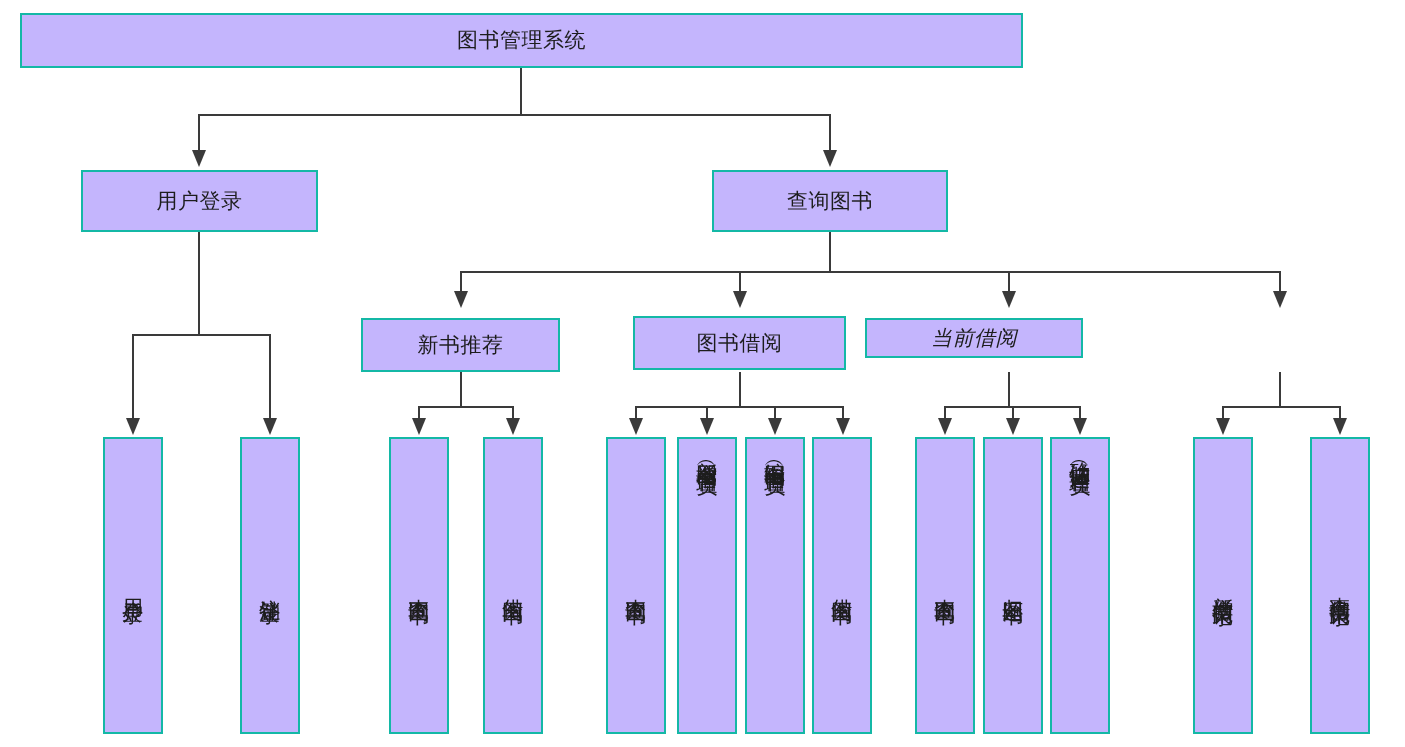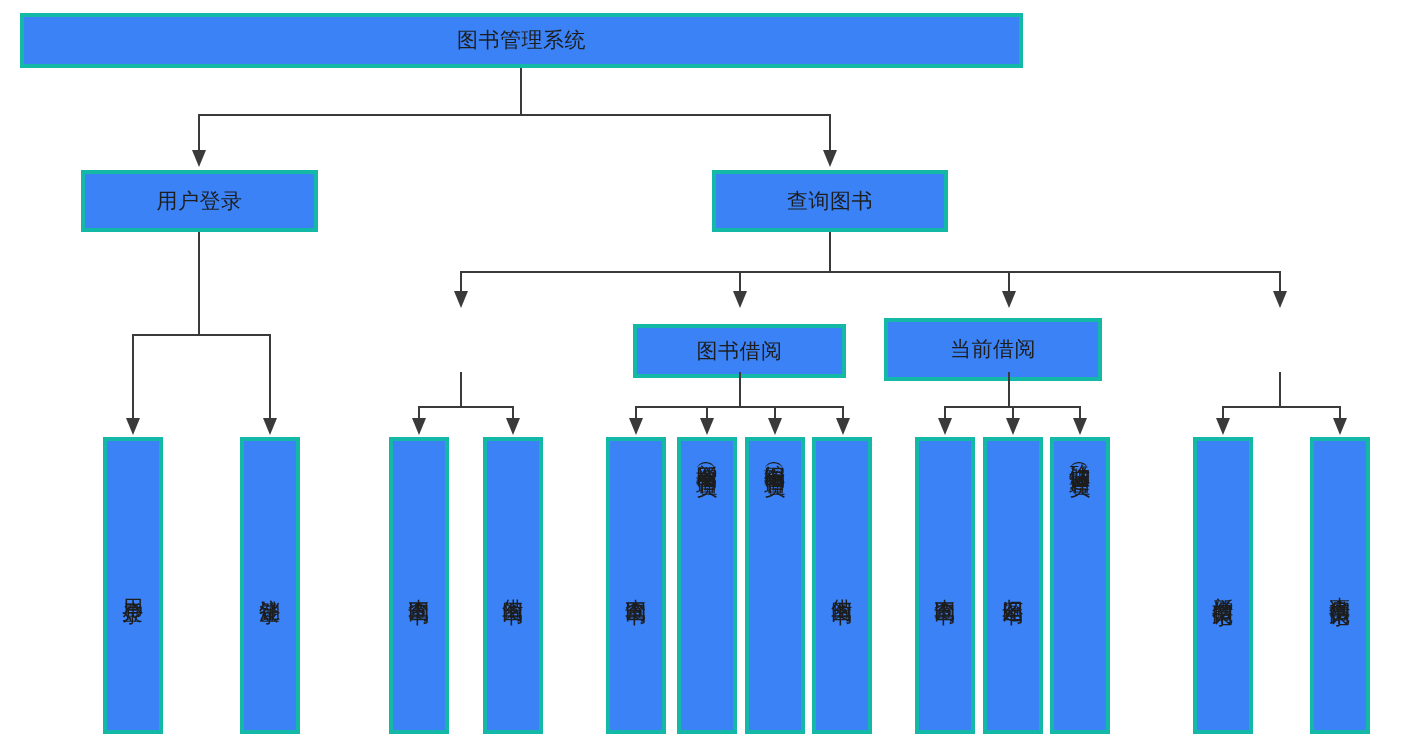--- a/index.html
+++ b/index.html
@@ -13,22 +13,22 @@
   #canvas {
     position: relative;
     width: 1405px;
     height: 747px;
     background: #ffffff;
     overflow: hidden;
   }
   .node {
     position: absolute;
     box-sizing: border-box;
-    border: 4px solid #14b8a6;
-    background: #3b82f6;
+    border: 2px solid #14b8a6;
+    background: #c4b5fd;
     display: flex;
     align-items: center;
     justify-content: center;
     color: #1d1d1d;
   }
   .node.h {
     
   }
   .node.h .label {
     font-size: 21px;
@@ -114,24 +114,27 @@
   <div class="line h" style="left:460px; top:271px; width:819px;"></div>
   <div class="line v" style="left:460px; top:271px; height:22px;"></div>
   <div class="arrow" style="left:454px; top:291px;"></div>
   <div class="line v" style="left:739px; top:271px; height:22px;"></div>
   <div class="arrow" style="left:733px; top:291px;"></div>
   <div class="line v" style="left:1008px; top:271px; height:22px;"></div>
   <div class="arrow" style="left:1002px; top:291px;"></div>
   <div class="line v" style="left:1279px; top:271px; height:22px;"></div>
   <div class="arrow" style="left:1273px; top:291px;"></div>
 
-  <div class="node h" style="left:633px; top:324px; width:213px; height:54px;">
+  <div class="node h" style="left:361px; top:318px; width:199px; height:54px;">
+    <span class="label">新书推荐</span>
+  </div>
+  <div class="node h" style="left:633px; top:316px; width:213px; height:54px;">
     <span class="label">图书借阅</span>
   </div>
-  <div class="node h" style="left:884px; top:318px; width:218px; height:63px;">
+  <div class="node h" style="left:865px; top:318px; width:218px; height:40px;font-style:italic;">
     <span class="label">当前借阅</span>
   </div>
 
   <div class="line v" style="left:460px; top:372px; height:35px;"></div>
   <div class="line h" style="left:418px; top:406px; width:95px;"></div>
   <div class="line v" style="left:418px; top:406px; height:14px;"></div>
   <div class="arrow" style="left:412px; top:418px;"></div>
   <div class="line v" style="left:512px; top:406px; height:14px;"></div>
   <div class="arrow" style="left:506px; top:418px;"></div>
 

